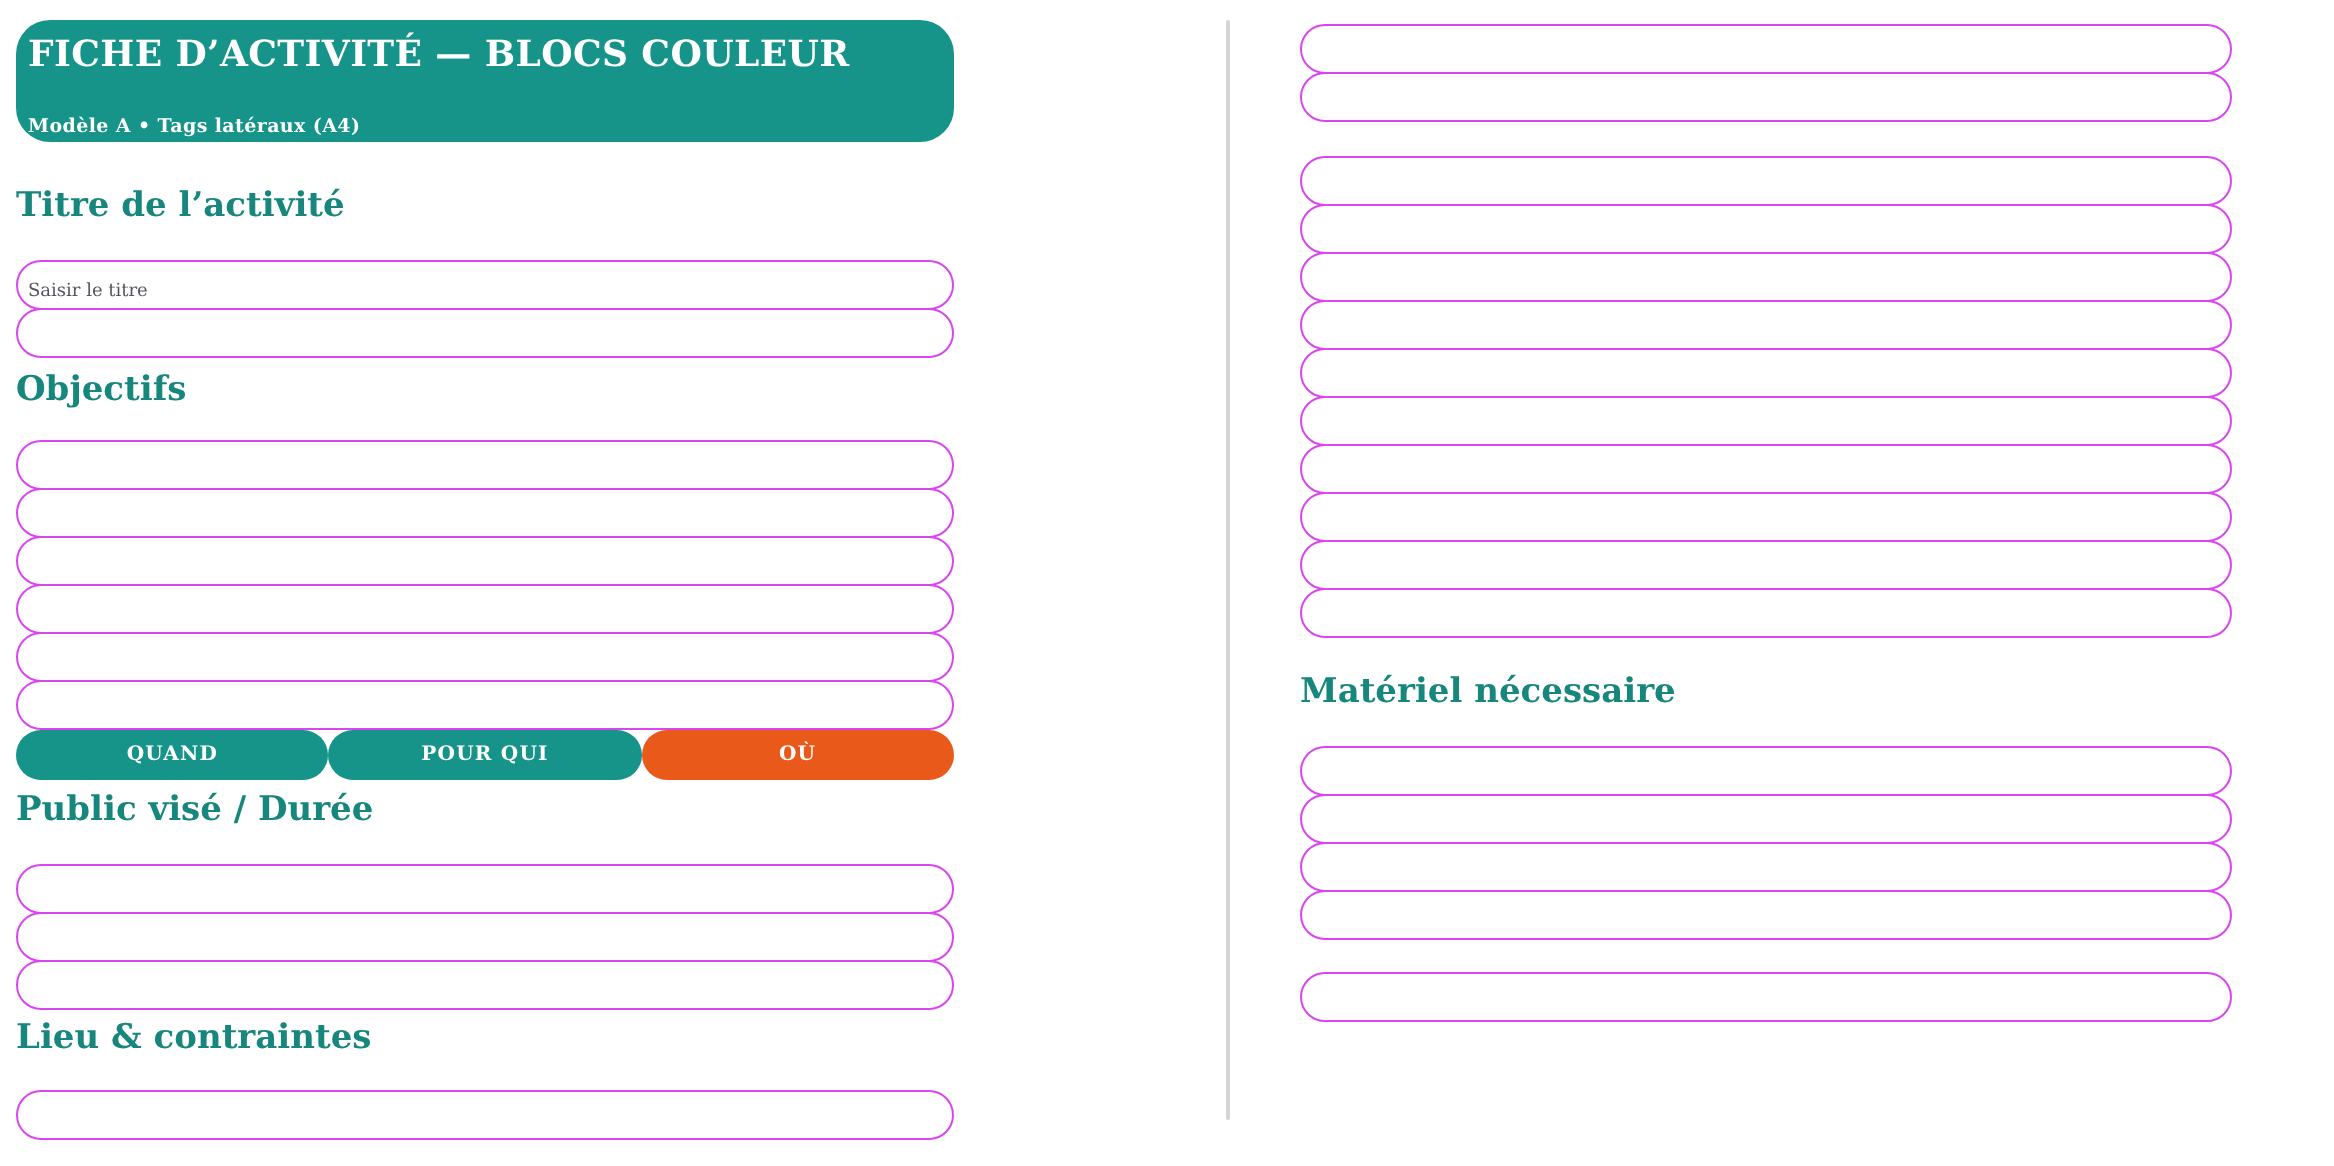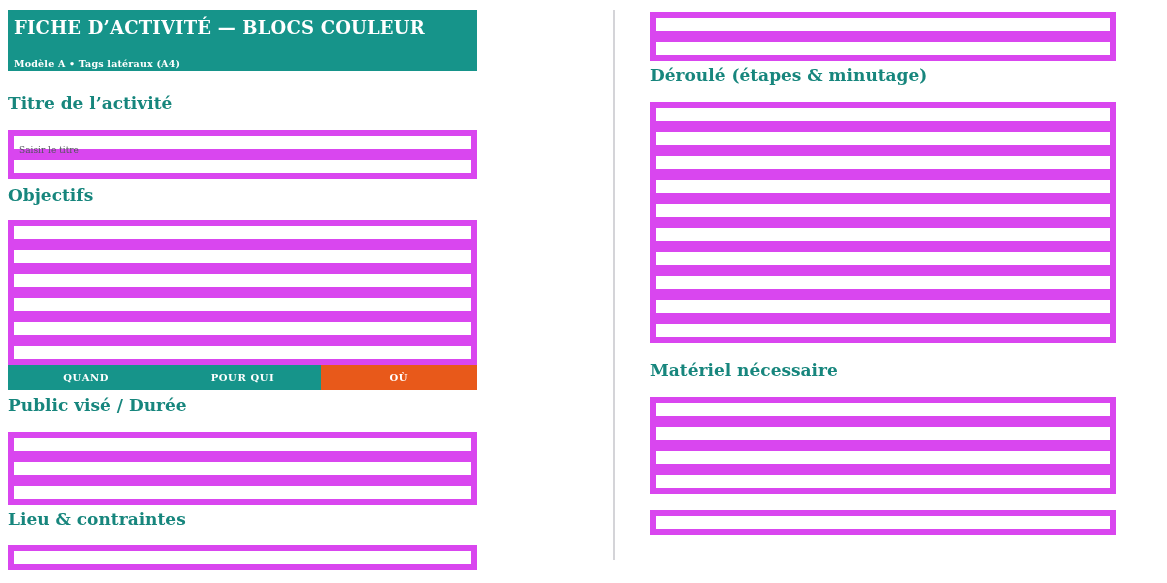--- a/index.html
+++ b/index.html
@@ -1,15 +1,15 @@
 <!DOCTYPE html>
 <html><head>
 <meta charset="utf-8">
 <style>
-  * { box-sizing: border-box; margin: 0; padding: 0; }
+  * { box-sizing: border-box; margin: 0; padding: 0; border-radius: 17px; }
   html, body { background: #ffffff; }
   body {
     font-family: "DejaVu Serif", "Liberation Serif", serif;
     width: 1167px; height: 583px; overflow: hidden; position: relative;
   }
   .page { position: absolute; top: 0; left: 0; width: 1167px; height: 583px; background: #fff; }
 
   .col-left  { position: absolute; left: 8px;   top: 10px; width: 469px; }
   .col-right { position: absolute; left: 650px; top: 12px; width: 466px; }
   .col-divider {
@@ -35,21 +35,21 @@
   .h-securite { margin-top: 5px; }
 
   
   .sheet-table { width: 100%; }
   .mt-table-a { margin-top: 17px; }
   .mt-table-b { margin-top: 15px; }
   .mt-table-c { margin-top: 17px; }
   .mt-table-d { margin-top: 16px; }
   .mt-none    { margin-top: 0; }
   .trow {
-    height: 25px; background: #fff; border: 6px solid #d946ef; margin-top: -1px;
+    height: 25px; background: #fff; border: 1px solid #d946ef; margin-top: -1px;
     padding: 2px 5px; position: relative;
   }
   .trow:first-child { margin-top: 0; }
   .placeholder-text {
     font-size: 9px; color: #55555f; line-height: 11px; display: inline-block;
   }
 
   
   .tag-strip { display: flex; width: 100%; height: 25px; }
   .tag {
@@ -113,21 +113,20 @@
 
   <div class="col-divider"></div>
 
   <div class="col-right">
 
     <div class="sheet-table mt-none">
         <div class="trow"></div>
         <div class="trow"></div>
       </div>
 
-    <div class="sec-heading h-deroule">Déroulé (étapes &amp; minutage)</div>
 
     <div class="sheet-table mt-table-c">
         <div class="trow"></div>
         <div class="trow"></div>
         <div class="trow"></div>
         <div class="trow"></div>
         <div class="trow"></div>
         <div class="trow"></div>
         <div class="trow"></div>
         <div class="trow"></div>

